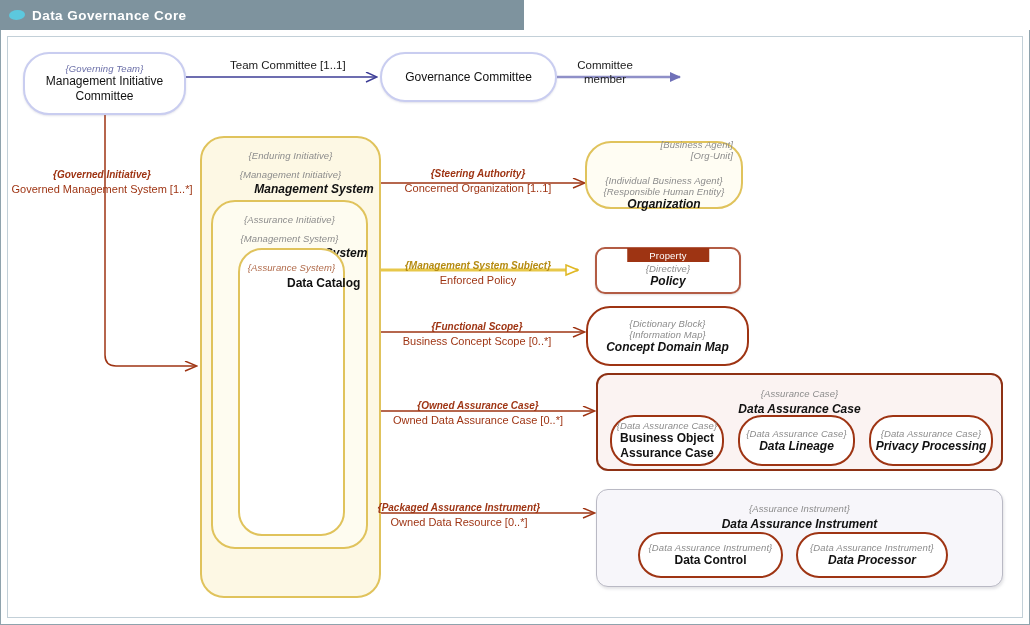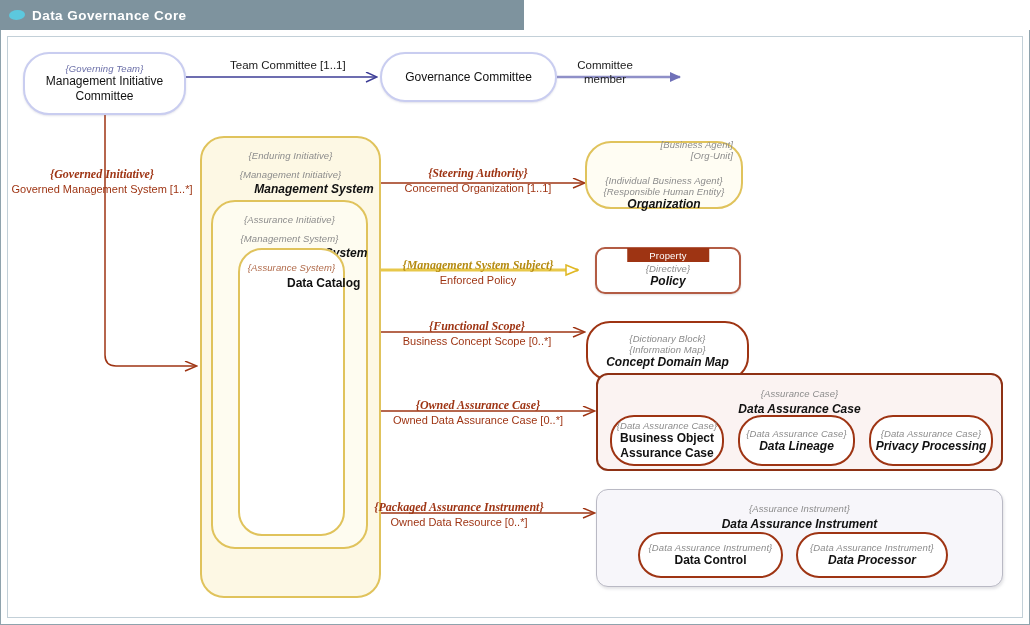--- a/index.html
+++ b/index.html
@@ -117,21 +117,21 @@
              box-shadow:1px 2px 3px rgba(140,140,150,.25);}
   .grp .ghead{
     position:absolute;left:0;right:0;top:8px;text-align:center;line-height:1.16;
   }
 
   
   .clabel{
     position:absolute;text-align:center;line-height:1.2;
     white-space:nowrap;
   }
-  .clabel .cs{font-size:12px;font-style:italic;font-weight:bold;color:#9e3413;font-family:Liberation Serif, serif;}
+  .clabel .cs{font-size:10px;font-style:italic;font-weight:bold;color:#9e3413;}
   .clabel .cn{font-size:11px;color:#9e3413;display:block;margin-top:.5px;}
   .clabel.gold .cs,.clabel.gold .cn{color:#b58b12;}
   .clabel.blue2 .cs,.clabel.blue2 .cn{color:#1b1b1b;}
   .clabel.blue2 .cn{font-size:11.5px;}
 
   svg.wires{position:absolute;left:0;top:0;width:1030px;height:625px;
             pointer-events:none;overflow:visible;}
 </style>
 </head>
 <body>
@@ -224,21 +224,21 @@
     <span class="stereo">{Responsible Human Entity}</span>
     <span class="nname it">Organization</span>
   </div>
 
   <div class="node policy" style="left:595px;top:247px;width:146px;height:47px;">
     <span class="prop-tab">Property</span>
     <span class="stereo" style="margin-top:10px;">{Directive}</span>
     <span class="nname it">Policy</span>
   </div>
 
-  <div class="node dred" style="left:586px;top:321px;width:163px;height:60px;">
+  <div class="node dred" style="left:586px;top:306px;width:163px;height:60px;">
     <span class="stereo">{Dictionary Block}</span>
     <span class="stereo">{Information Map}</span>
     <span class="nname it">Concept Domain Map</span>
   </div>
 
   <div class="grp case" style="left:596px;top:373px;width:407px;height:98px;">
     <div class="ghead">
       <span class="stereo">{Assurance Case}</span>
       <span class="nname it" style="display:block;">Data Assurance Case</span>
     </div>

